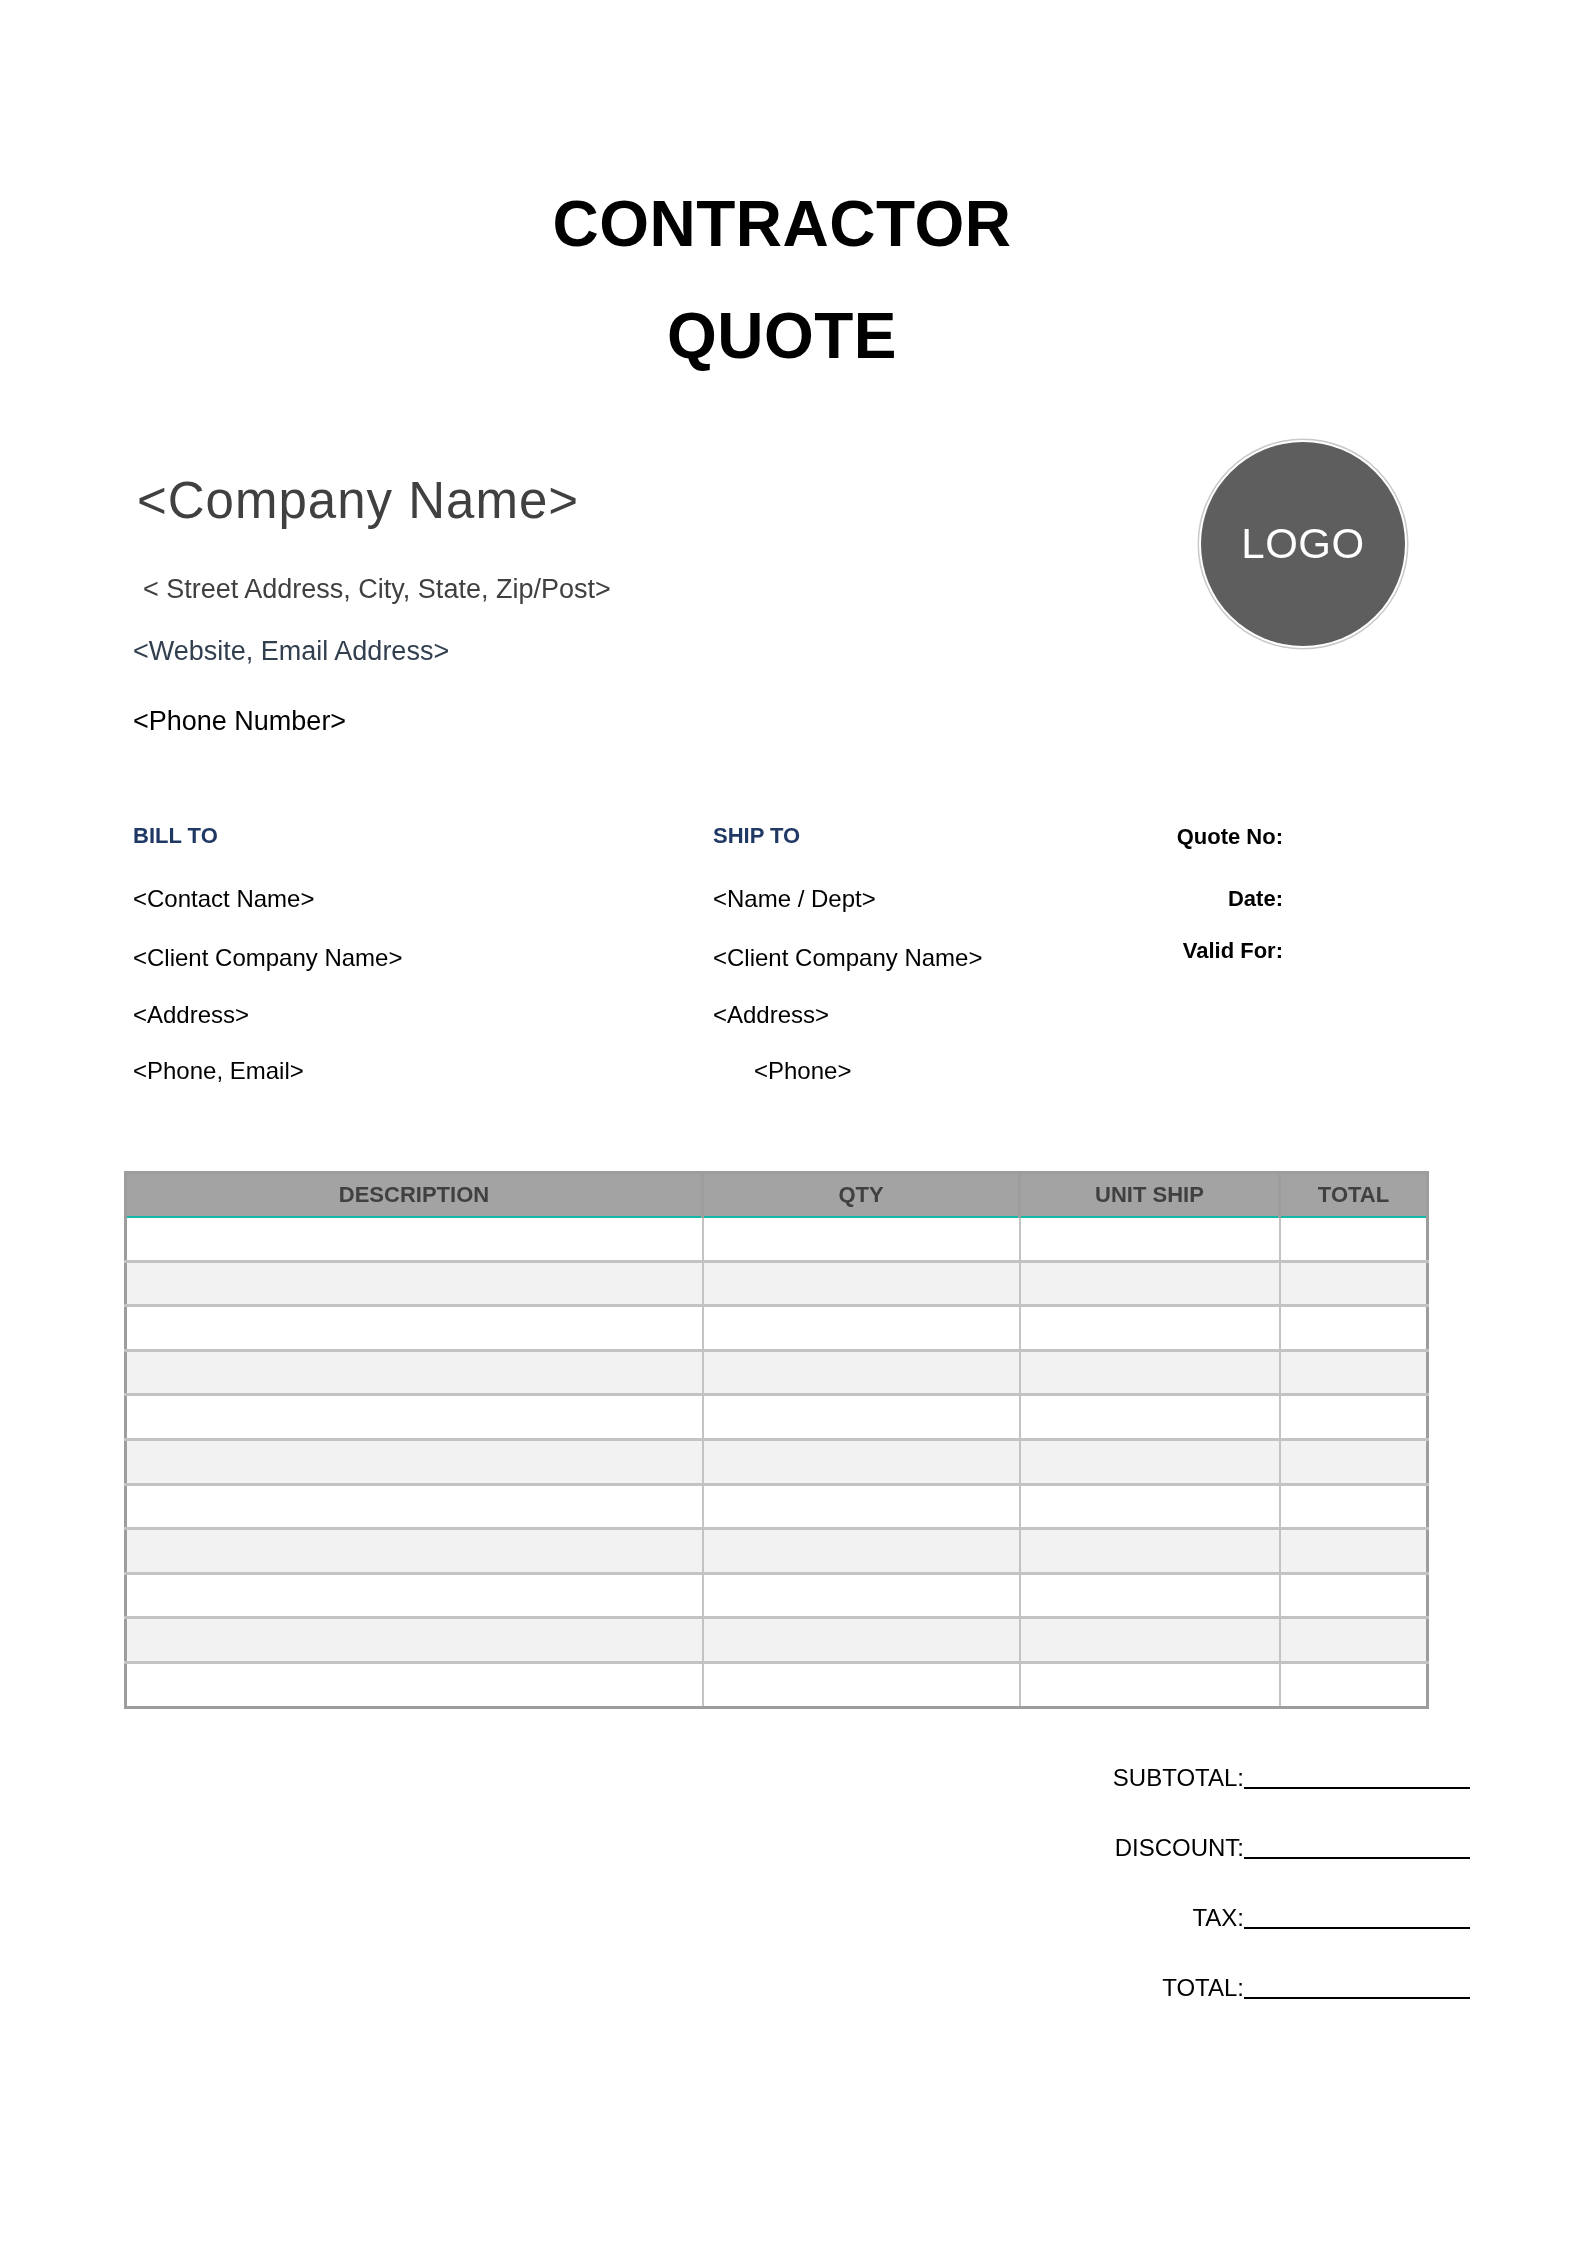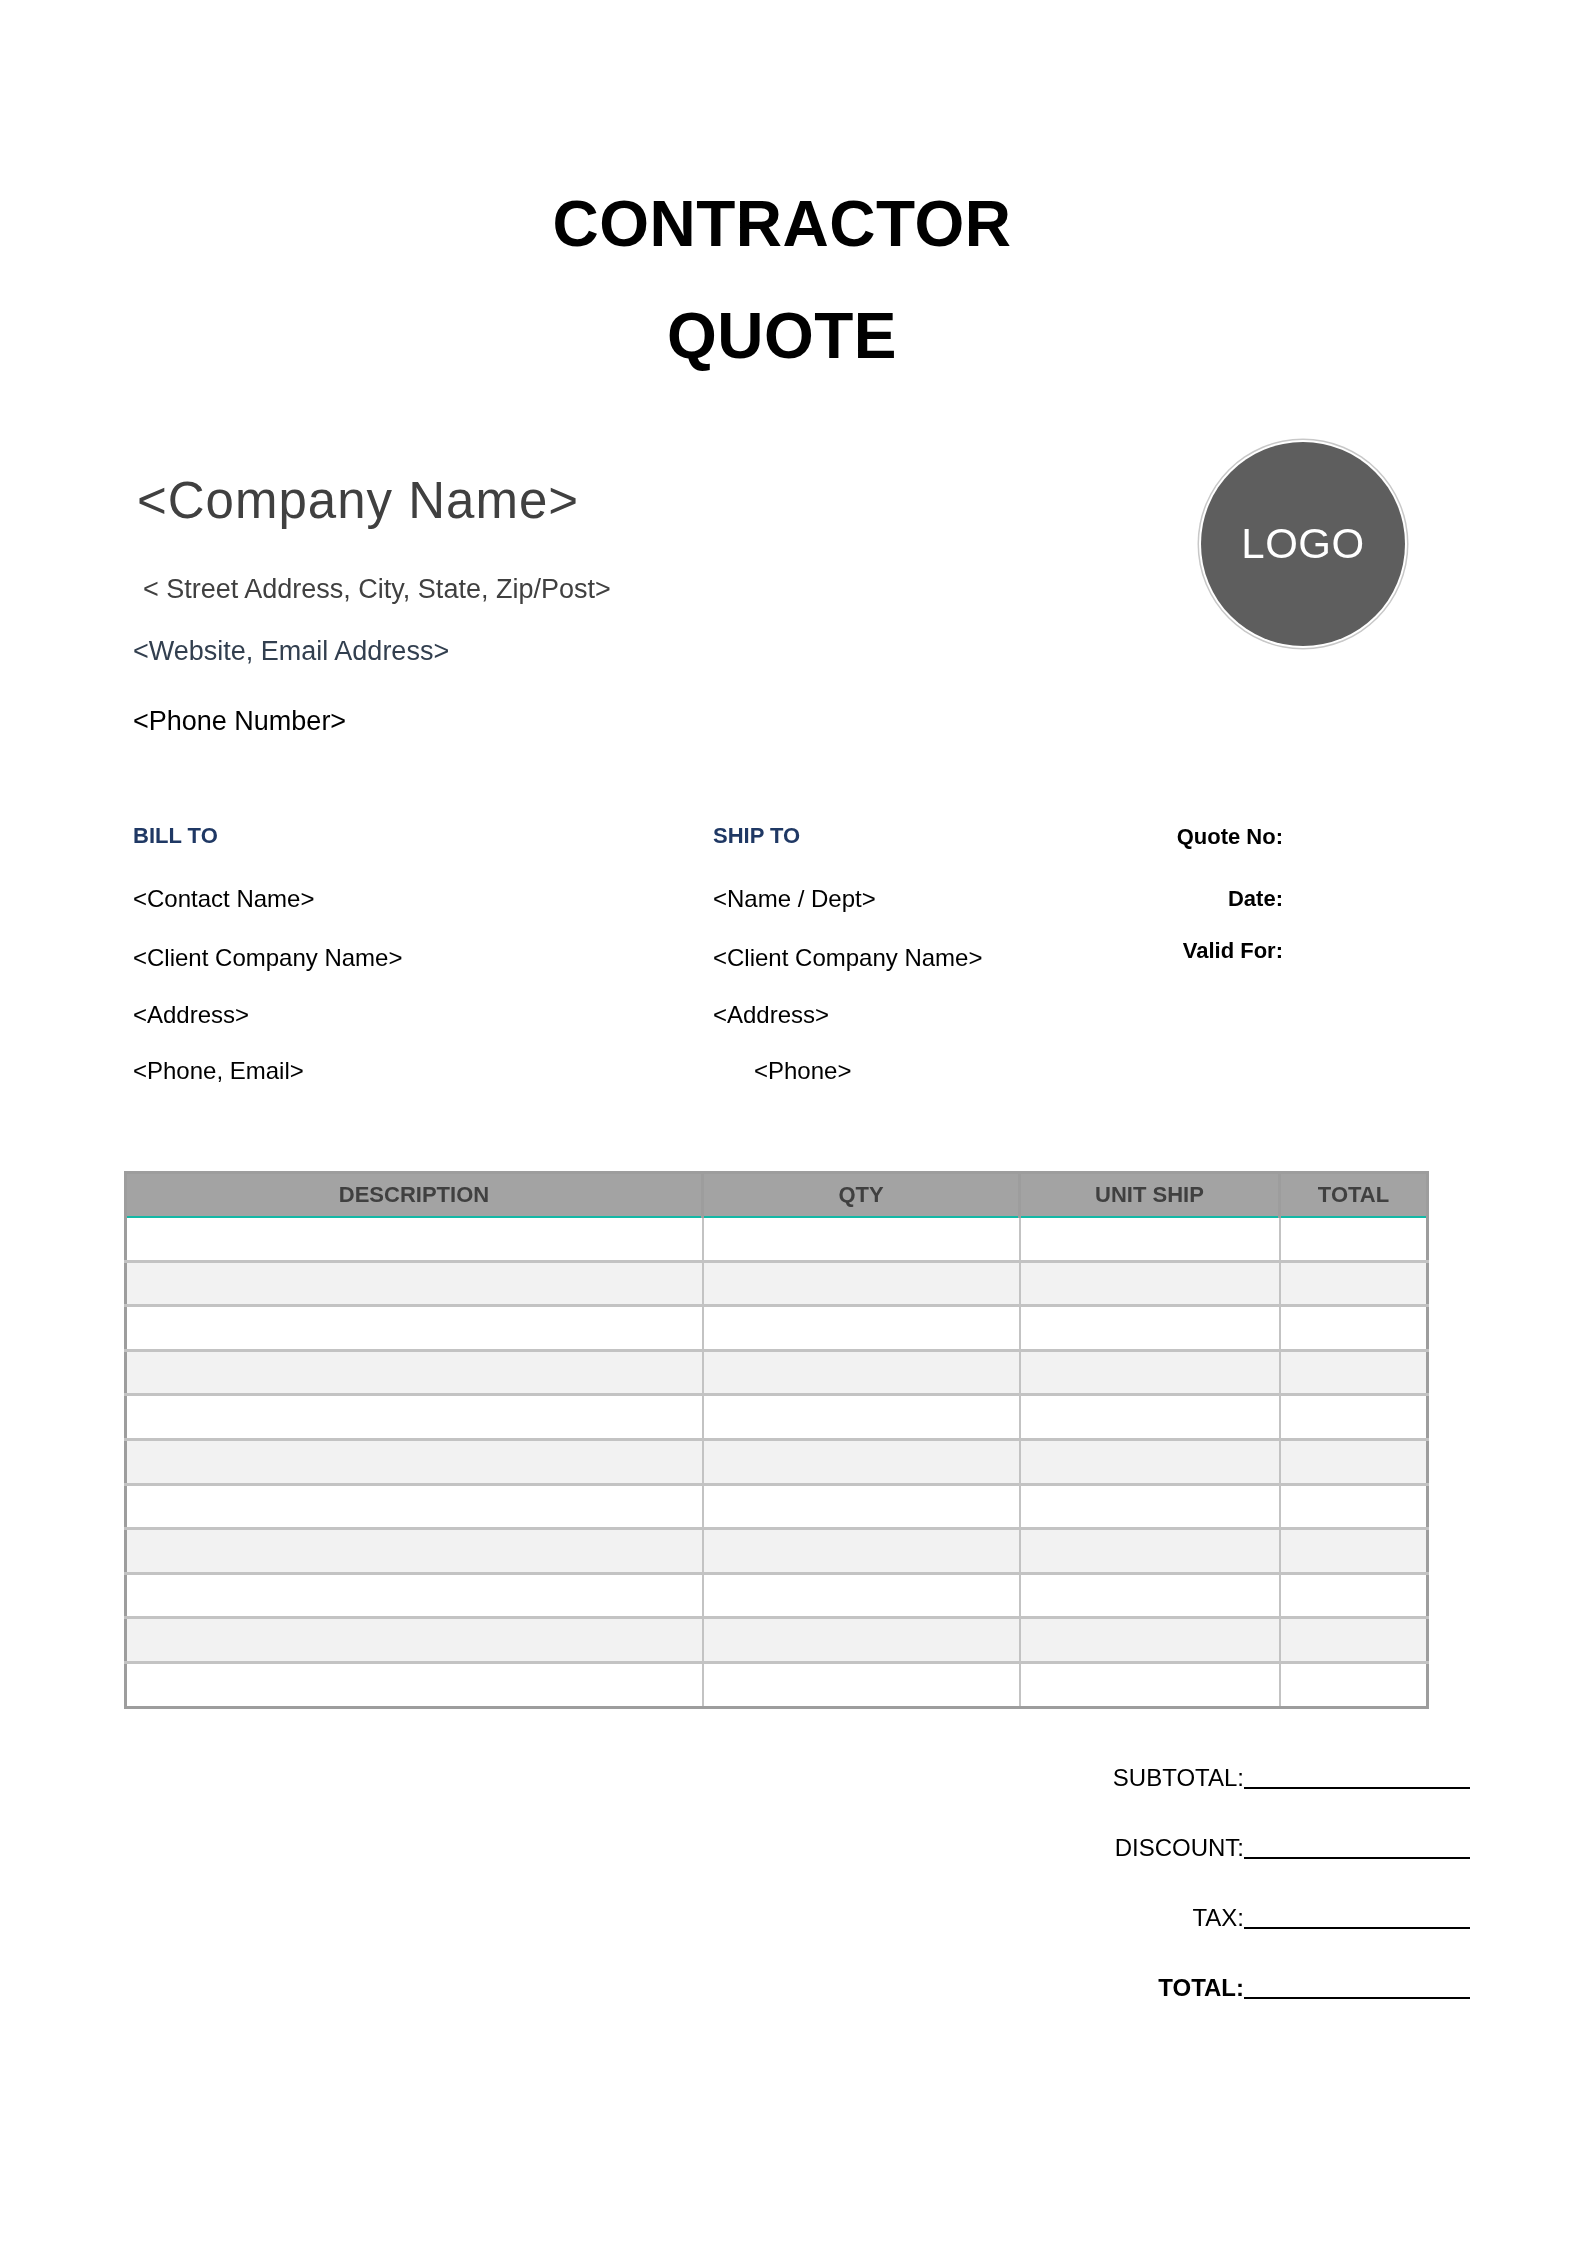--- a/index.html
+++ b/index.html
@@ -284,16 +284,16 @@
   <span class="total-line"></span>
 </div>
 <div class="total-row" style="top:1824px;">
   <span class="total-label">DISCOUNT:</span>
   <span class="total-line"></span>
 </div>
 <div class="total-row" style="top:1894px;">
   <span class="total-label">TAX:</span>
   <span class="total-line"></span>
 </div>
-<div class="total-row" style="top:1964px;font-weight:bold;">
+<div class="total-row" style="top:1964px;">
   <span class="total-label">TOTAL:</span>
   <span class="total-line"></span>
 </div>
 
 </body></html>

